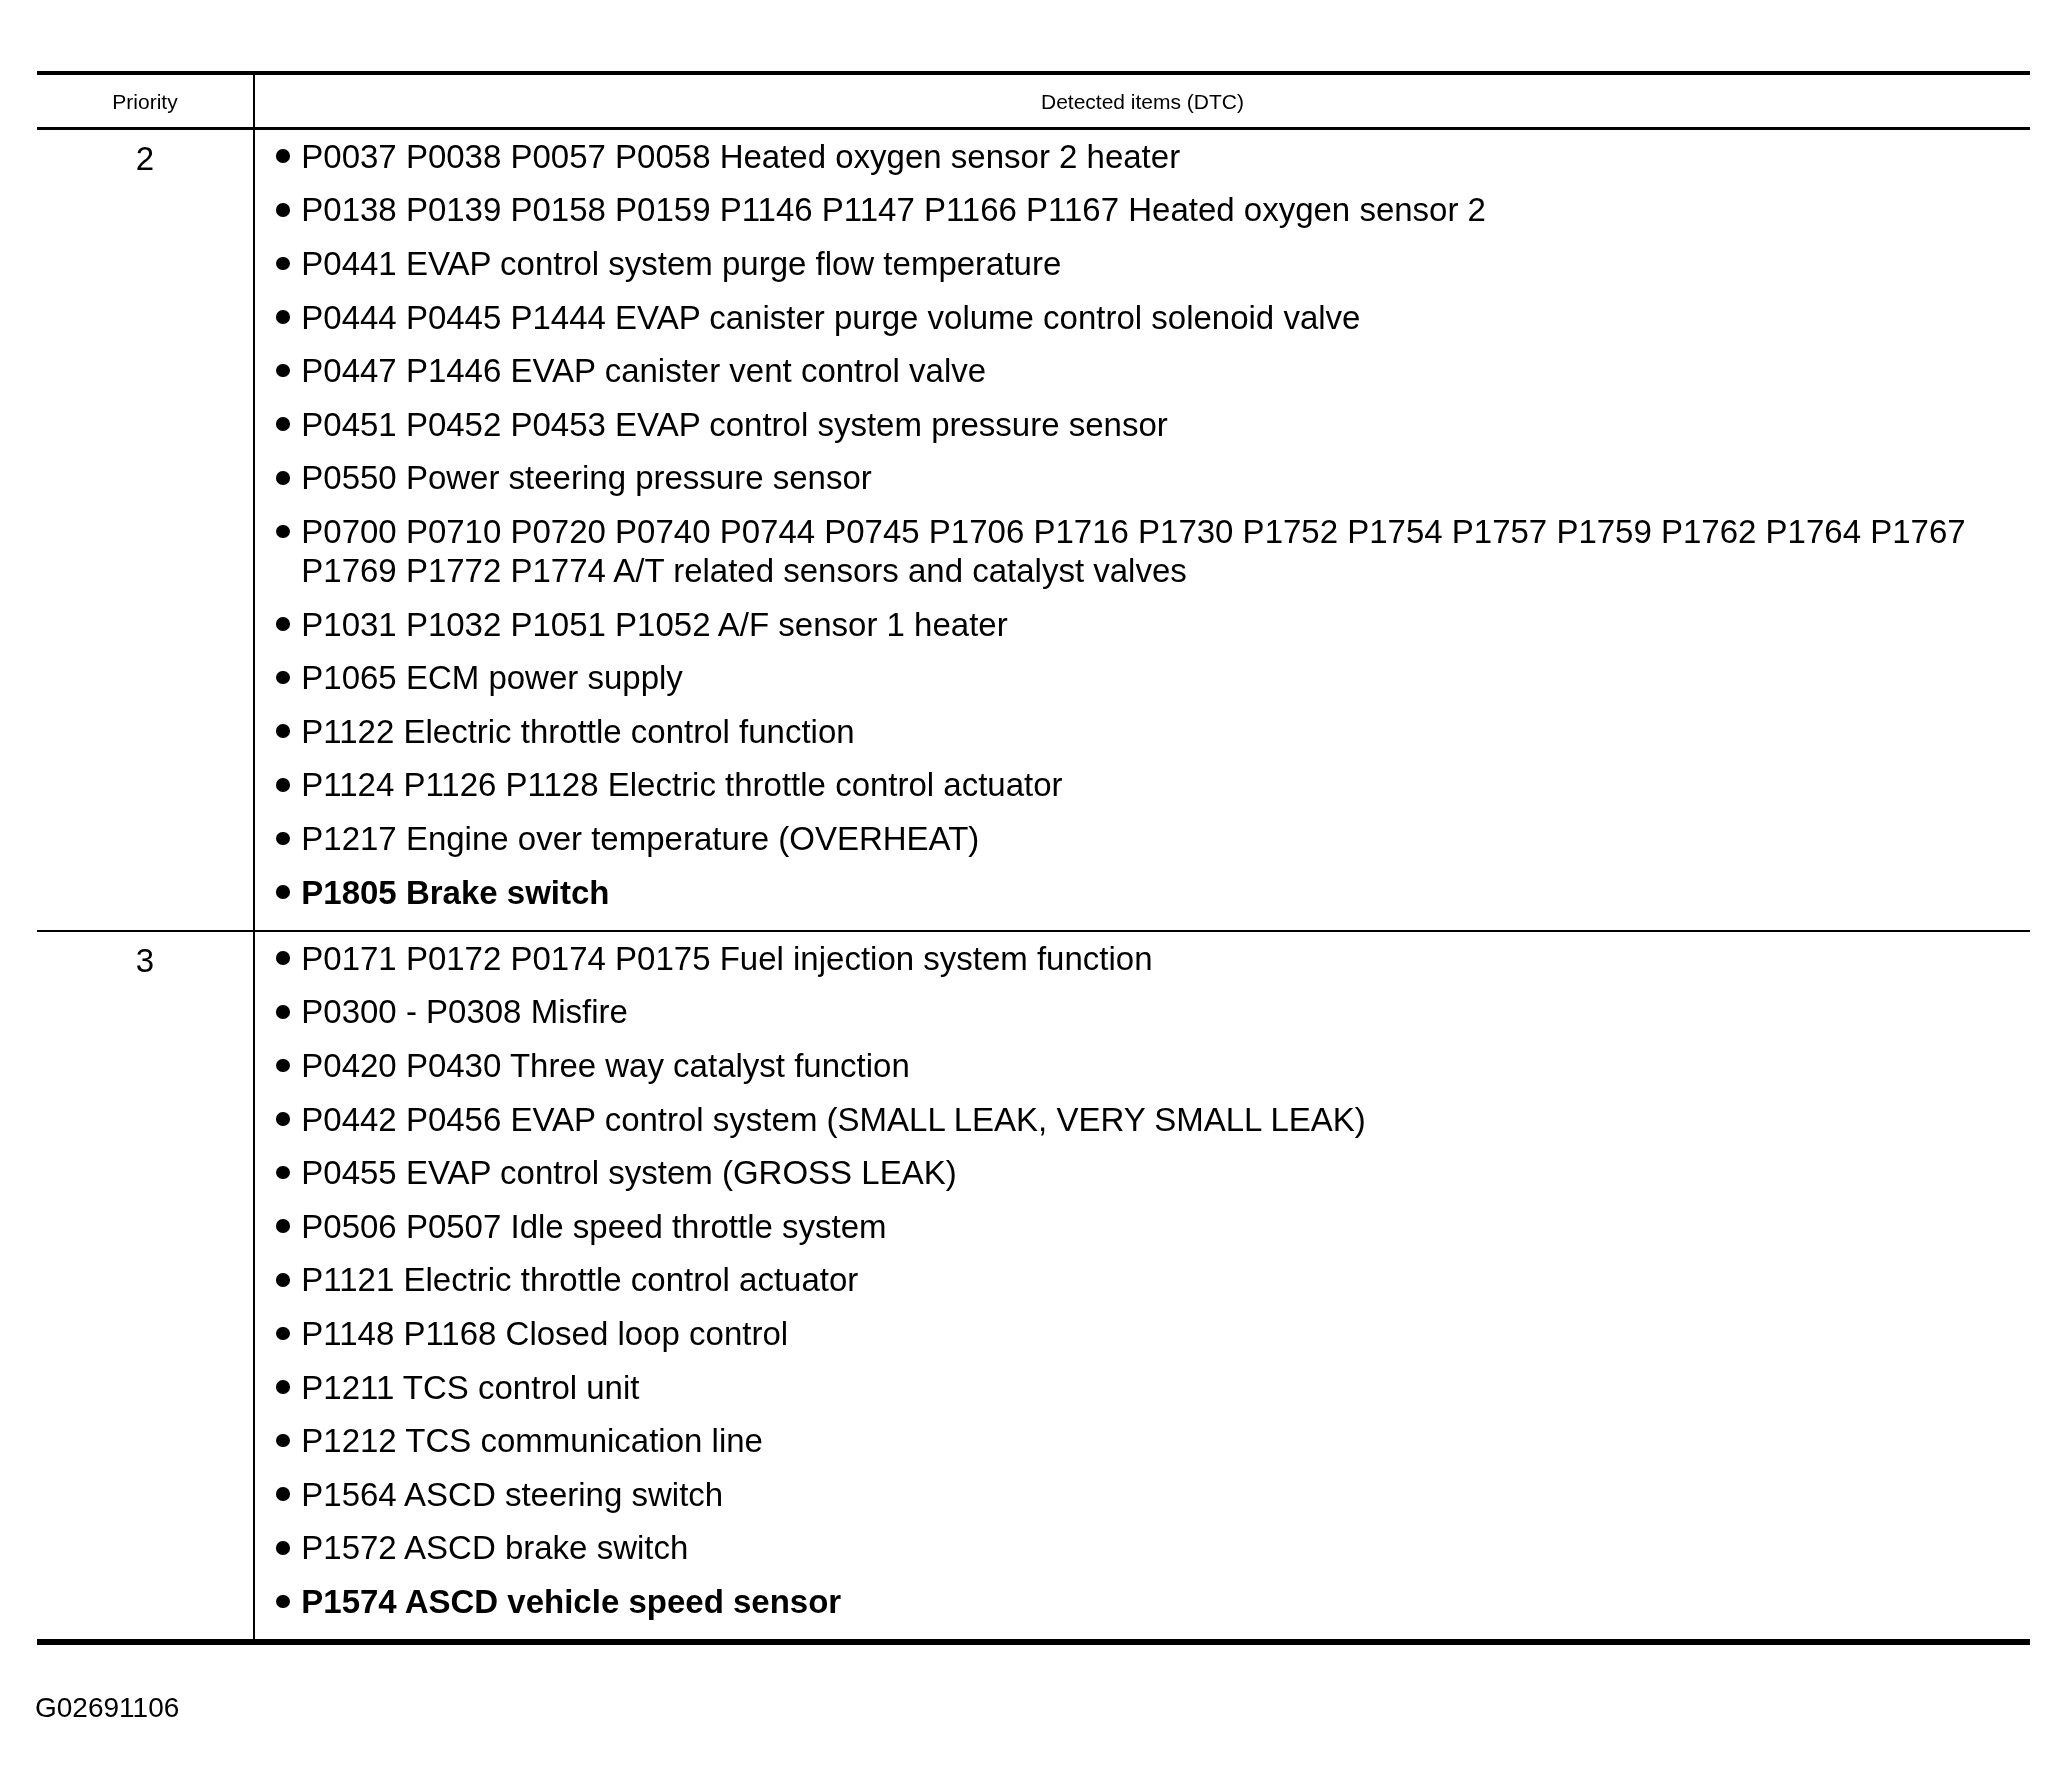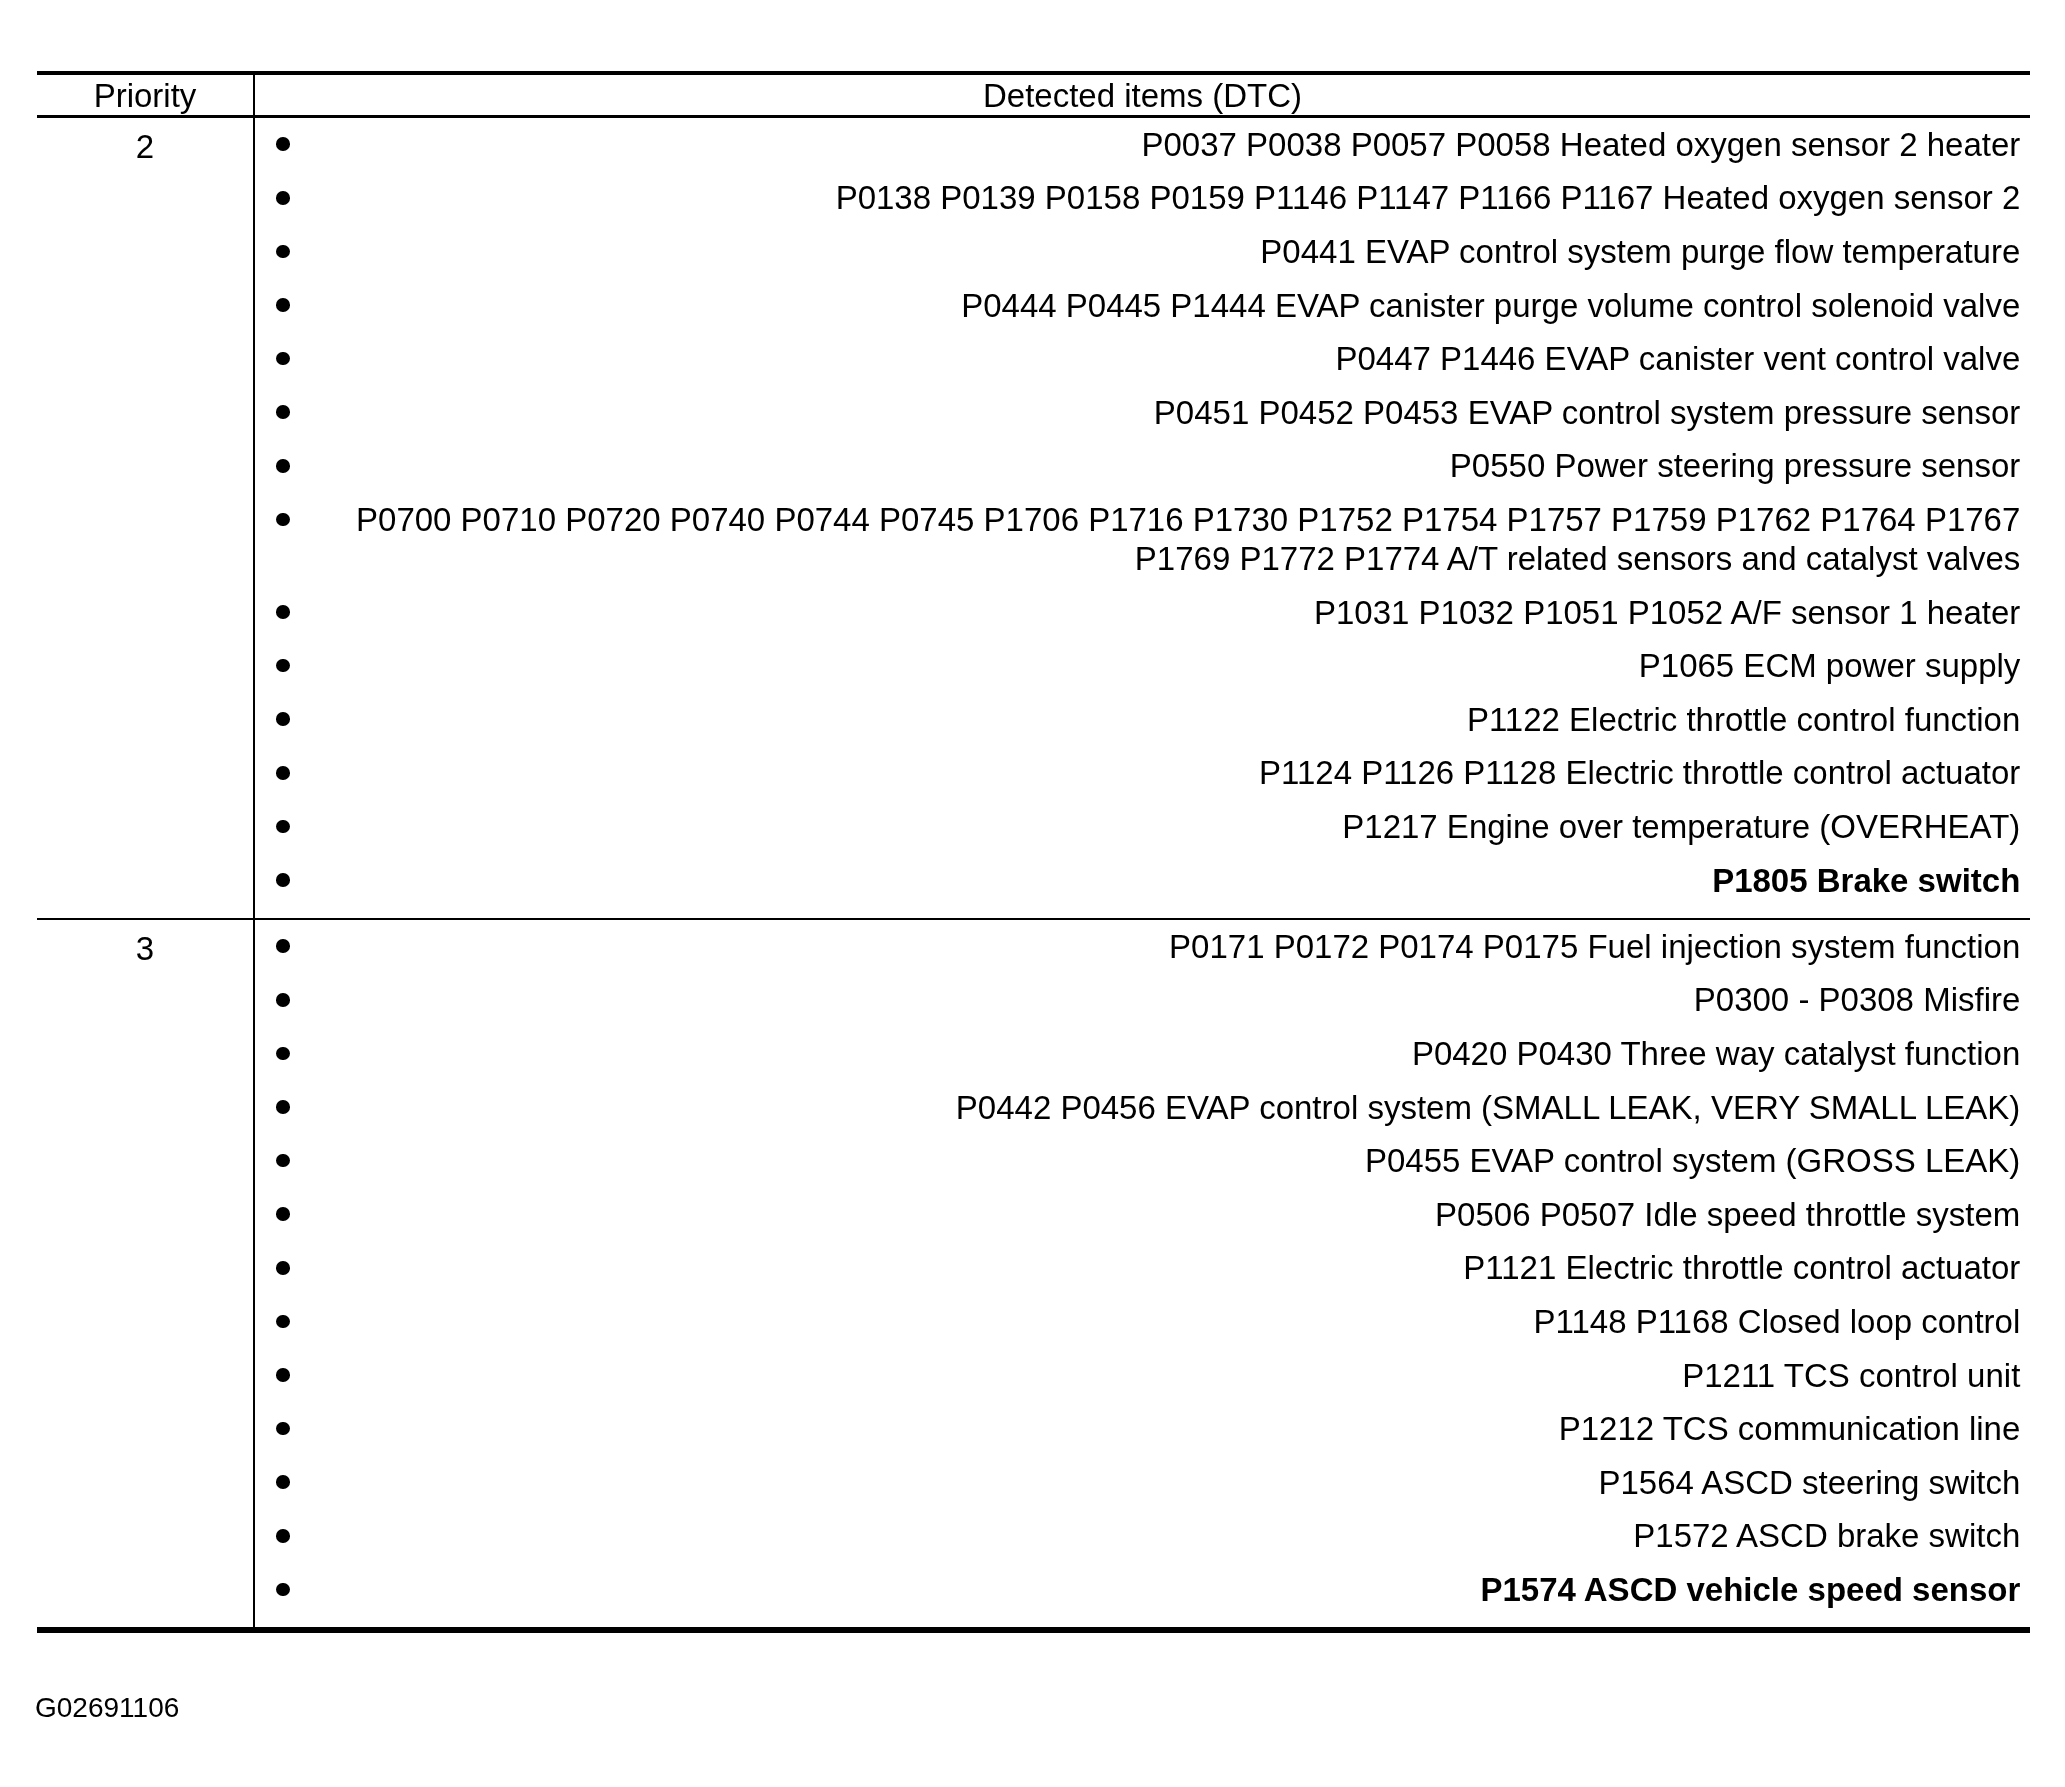--- a/index.html
+++ b/index.html
@@ -21,26 +21,26 @@
     top: 71px;
     width: 1993px;
     border-top: 4.9px solid #000;
     border-bottom: 6.8px solid #000;
   }
   .header-row {
     display: flex;
     border-bottom: 3.9px solid #000;
   }
   .header-cell {
-    font-size: 33px;
+    font-size: 21px;
     line-height: 39px;
     display: flex;
     align-items: center;
     justify-content: center;
-    height: 40px;
+    height: 52px;
     text-align: center;
   }
   .col-priority {
     width: 218px;
     flex: 0 0 218px;
     border-right: 2.9px solid #000;
   }
   .col-items { flex: 1; }
   .body-row { display: flex; }
   .body-row + .body-row { border-top: 2.9px solid #000; }
@@ -49,21 +49,20 @@
     flex: 0 0 218px;
     border-right: 2.9px solid #000;
     text-align: center;
     font-size: 33px;
     line-height: 39px;
     padding-top: 8.7px;
   }
   .cell-items {
     flex: 1;
     padding: 6.8px 9.7px 13.6px 21.3px;
-    text-align: right;
   }
   ul.dtc-list { list-style: none; }
   li.dtc-item {
     position: relative;
     padding-left: 25px;
     font-size: 33px;
     line-height: 39px;
     margin-bottom: 14.6px;
     letter-spacing: 0;
   }

